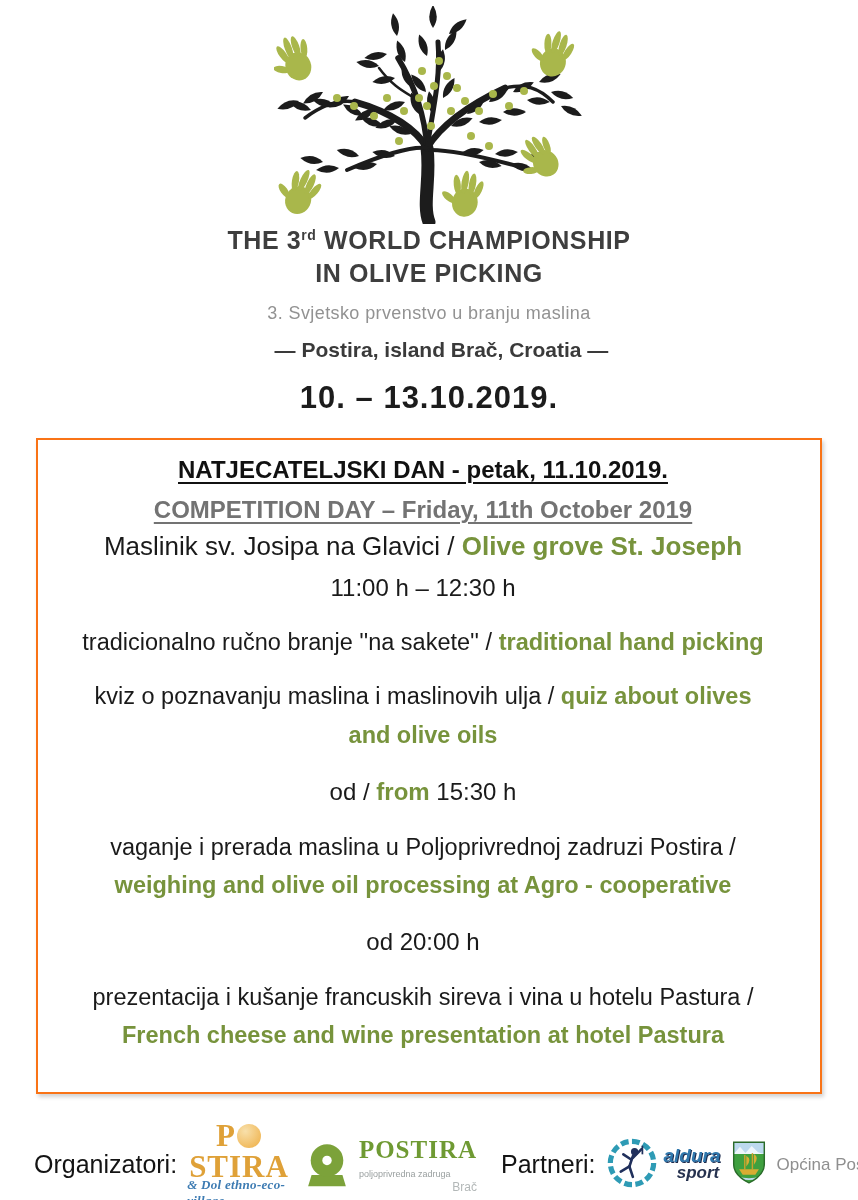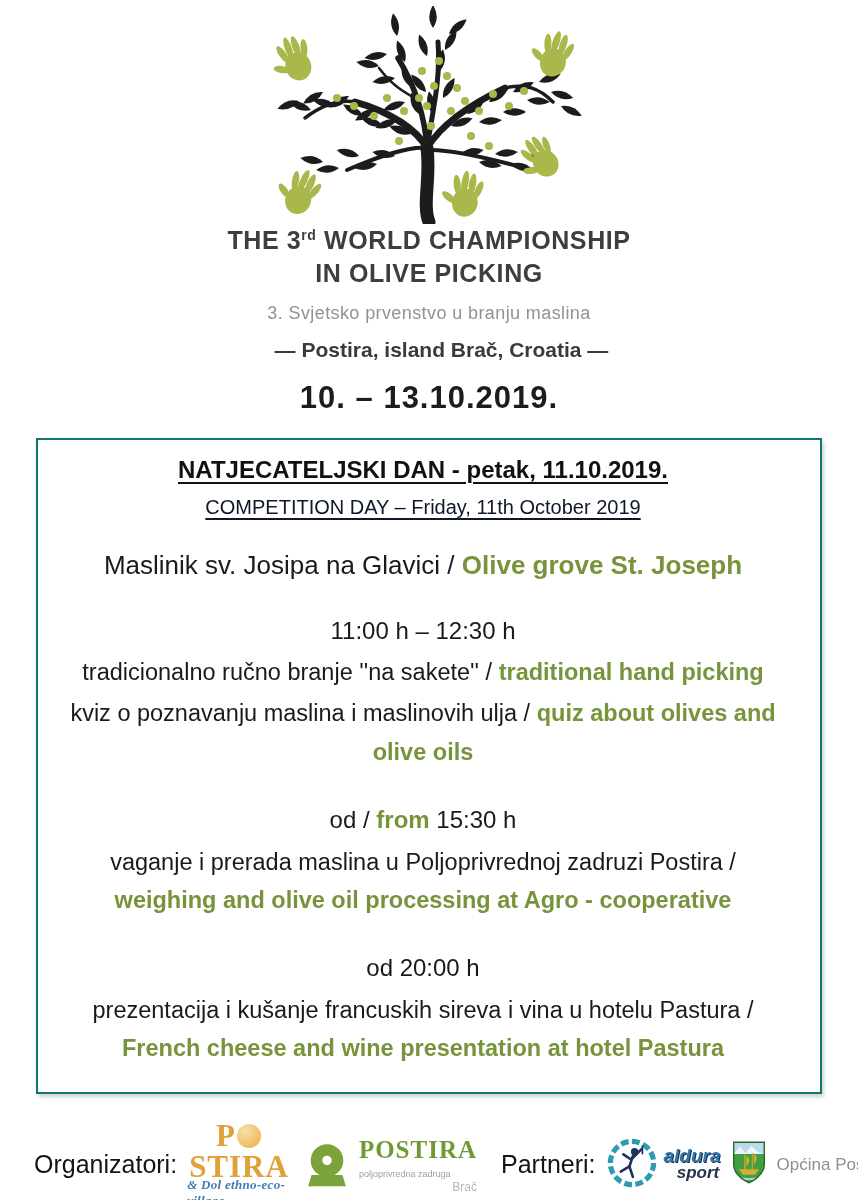--- a/index.html
+++ b/index.html
@@ -11,31 +11,31 @@
   .logo-wrap{height:218px;}
   .logo-wrap svg{display:block;margin:0 auto;}
   .title-line{font-size:25px;font-weight:700;color:#3e3e3e;letter-spacing:.6px;line-height:1.32;}
   .title-line sup{font-size:14px;font-weight:700;}
   .subtitle{font-size:18px;color:#929292;letter-spacing:.4px;margin-top:13px;}
   .location{font-size:21px;font-weight:700;color:#3a3a3a;margin-top:14px;margin-left:25px;}
   .dates{font-size:31px;font-weight:600;color:#1c1c1c;letter-spacing:1px;margin-top:18px;}
 
   
   .box{margin:22px 36px 0 36px;height:656px;box-sizing:border-box;
-       border:2px solid #0f766e;box-shadow:2px 3px 4px rgba(0,0,0,.18);
+       border:2px solid #f97316;box-shadow:2px 3px 4px rgba(0,0,0,.18);
        padding:14px 30px 22px 18px;text-align:center;
        display:flex;flex-direction:column;justify-content:space-between;}
   .head-hr{font-size:24px;font-weight:700;color:#111;
            text-decoration:underline;text-decoration-thickness:2px;text-underline-offset:4px;margin:2px 0 0;}
-  .head-en{font-size:20px;font-weight:400;color:#0f172a;
+  .head-en{font-size:24px;font-weight:700;color:#737373;
            text-decoration:underline;text-decoration-thickness:2px;text-underline-offset:4px;margin:12px 0 0;}
   .venue{font-size:26px;line-height:1.45;margin:0;}
   .slot{margin:0;}
   .time{font-size:24px;line-height:1.6;}
-  .line{font-size:23.5px;line-height:1.62;margin:3px;}
+  .line{font-size:23.5px;line-height:1.62;margin:16px;}
   .g{color:#77933C;font-weight:700;}
 
   
   .footer{display:flex;align-items:center;margin:26px 28px 0 34px;gap:10px;}
   .footer-label{font-size:25px;font-weight:500;color:#141414;white-space:nowrap;}
   .logo-item{display:flex;align-items:center;gap:6px;}
 
   .dol-logo{font-family:"Liberation Serif",serif;font-weight:700;color:#dfa138;
             font-size:31px;letter-spacing:1px;line-height:1;text-align:center;position:relative;padding:0 2px;}
   .globe{display:inline-block;width:24px;height:24px;border-radius:50%;vertical-align:-2px;

